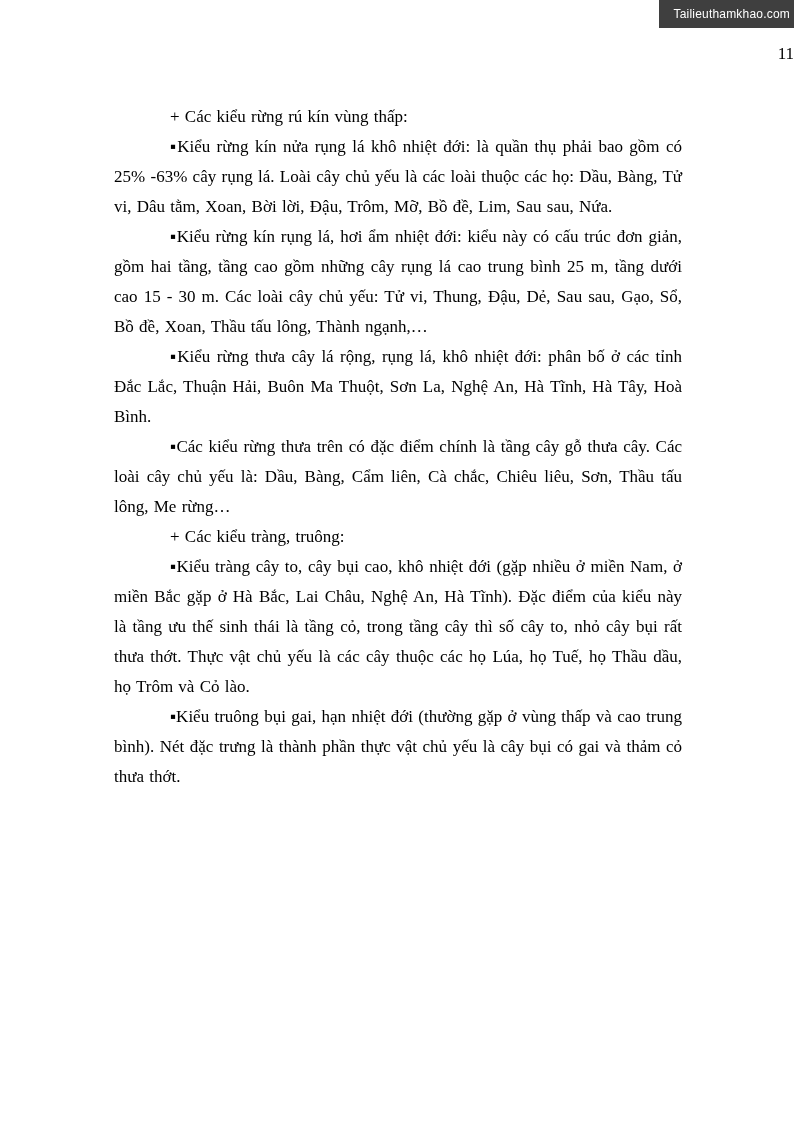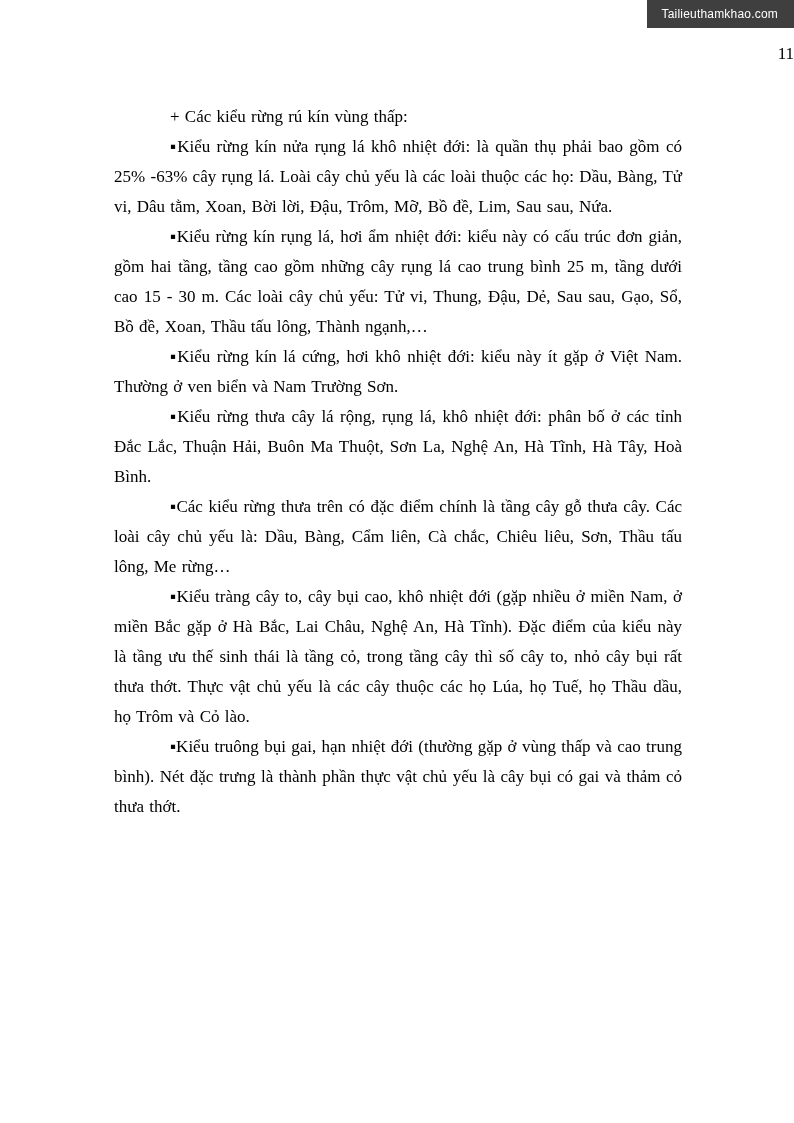--- a/index.html
+++ b/index.html
@@ -19,21 +19,21 @@
   }
   .watermark {
     position: absolute;
     top: 0;
     right: 0;
     background: #3f3f3f;
     color: #ffffff;
     font-family: "Liberation Sans", sans-serif;
     font-size: 12px;
     line-height: 14px;
-    padding: 7px 16px 7px 14px;
+    padding: 7px 4px 7px 14px;
     letter-spacing: 0.2px;
   }
   .page-number {
     padding-top: 44px;
     text-align: right;
     font-size: 17px;
     line-height: 20px;
   }
   .content {
     margin: 38px 112px 12px 114px;
@@ -53,20 +53,20 @@
 <div class="page">
 
   <div class="watermark">Tailieuthamkhao.com</div>
 
   <div class="page-number">11</div>
 
   <div class="content">
     <p>+ Các kiểu rừng rú kín vùng thấp:</p>
     <p>▪Kiểu rừng kín nửa rụng lá khô nhiệt đới: là quần thụ phải bao gồm có 25% -63% cây rụng lá. Loài cây chủ yếu là các loài thuộc các họ: Dầu, Bàng, Tử vi, Dâu tằm, Xoan, Bời lời, Đậu, Trôm, Mỡ, Bồ đề, Lim, Sau sau, Nứa.</p>
     <p>▪Kiểu rừng kín rụng lá, hơi ẩm nhiệt đới: kiểu này có cấu trúc đơn giản, gồm hai tầng, tầng cao gồm những cây rụng lá cao trung bình 25 m, tầng dưới cao 15 - 30 m. Các loài cây chủ yếu: Tử vi, Thung, Đậu, Dẻ, Sau sau, Gạo, Sổ, Bồ đề, Xoan, Thầu tấu lông, Thành ngạnh,…</p>
-    <p>▪Kiểu rừng kín lá cứng, hơi khô nhiệt đới: kiểu này ít gặp ở Việt Nam. Thường ở ven biển và Nam Trường Sơn.</p>
     <p>▪Kiểu rừng thưa cây lá rộng, rụng lá, khô nhiệt đới: phân bố ở các tỉnh Đắc Lắc, Thuận Hải, Buôn Ma Thuột, Sơn La, Nghệ An, Hà Tĩnh, Hà Tây, Hoà Bình.</p>
     <p>▪Các kiểu rừng thưa trên có đặc điểm chính là tầng cây gỗ thưa cây. Các loài cây chủ yếu là: Dầu, Bàng, Cẩm liên, Cà chắc, Chiêu liêu, Sơn, Thầu tấu lông, Me rừng…</p>
+    <p>+ Các kiểu tràng, truông:</p>
     <p>▪Kiểu tràng cây to, cây bụi cao, khô nhiệt đới (gặp nhiều ở miền Nam, ở miền Bắc gặp ở Hà Bắc, Lai Châu, Nghệ An, Hà Tĩnh). Đặc điểm của kiểu này là tầng ưu thế sinh thái là tầng cỏ, trong tầng cây thì số cây to, nhỏ cây bụi rất thưa thớt. Thực vật chủ yếu là các cây thuộc các họ Lúa, họ Tuế, họ Thầu dầu, họ Trôm và Cỏ lào.</p>
     <p>▪Kiểu truông bụi gai, hạn nhiệt đới (thường gặp ở vùng thấp và cao trung bình). Nét đặc trưng là thành phần thực vật chủ yếu là cây bụi có gai và thảm cỏ thưa thớt.</p>
   </div>
 
 </div>
 
 </body></html>

